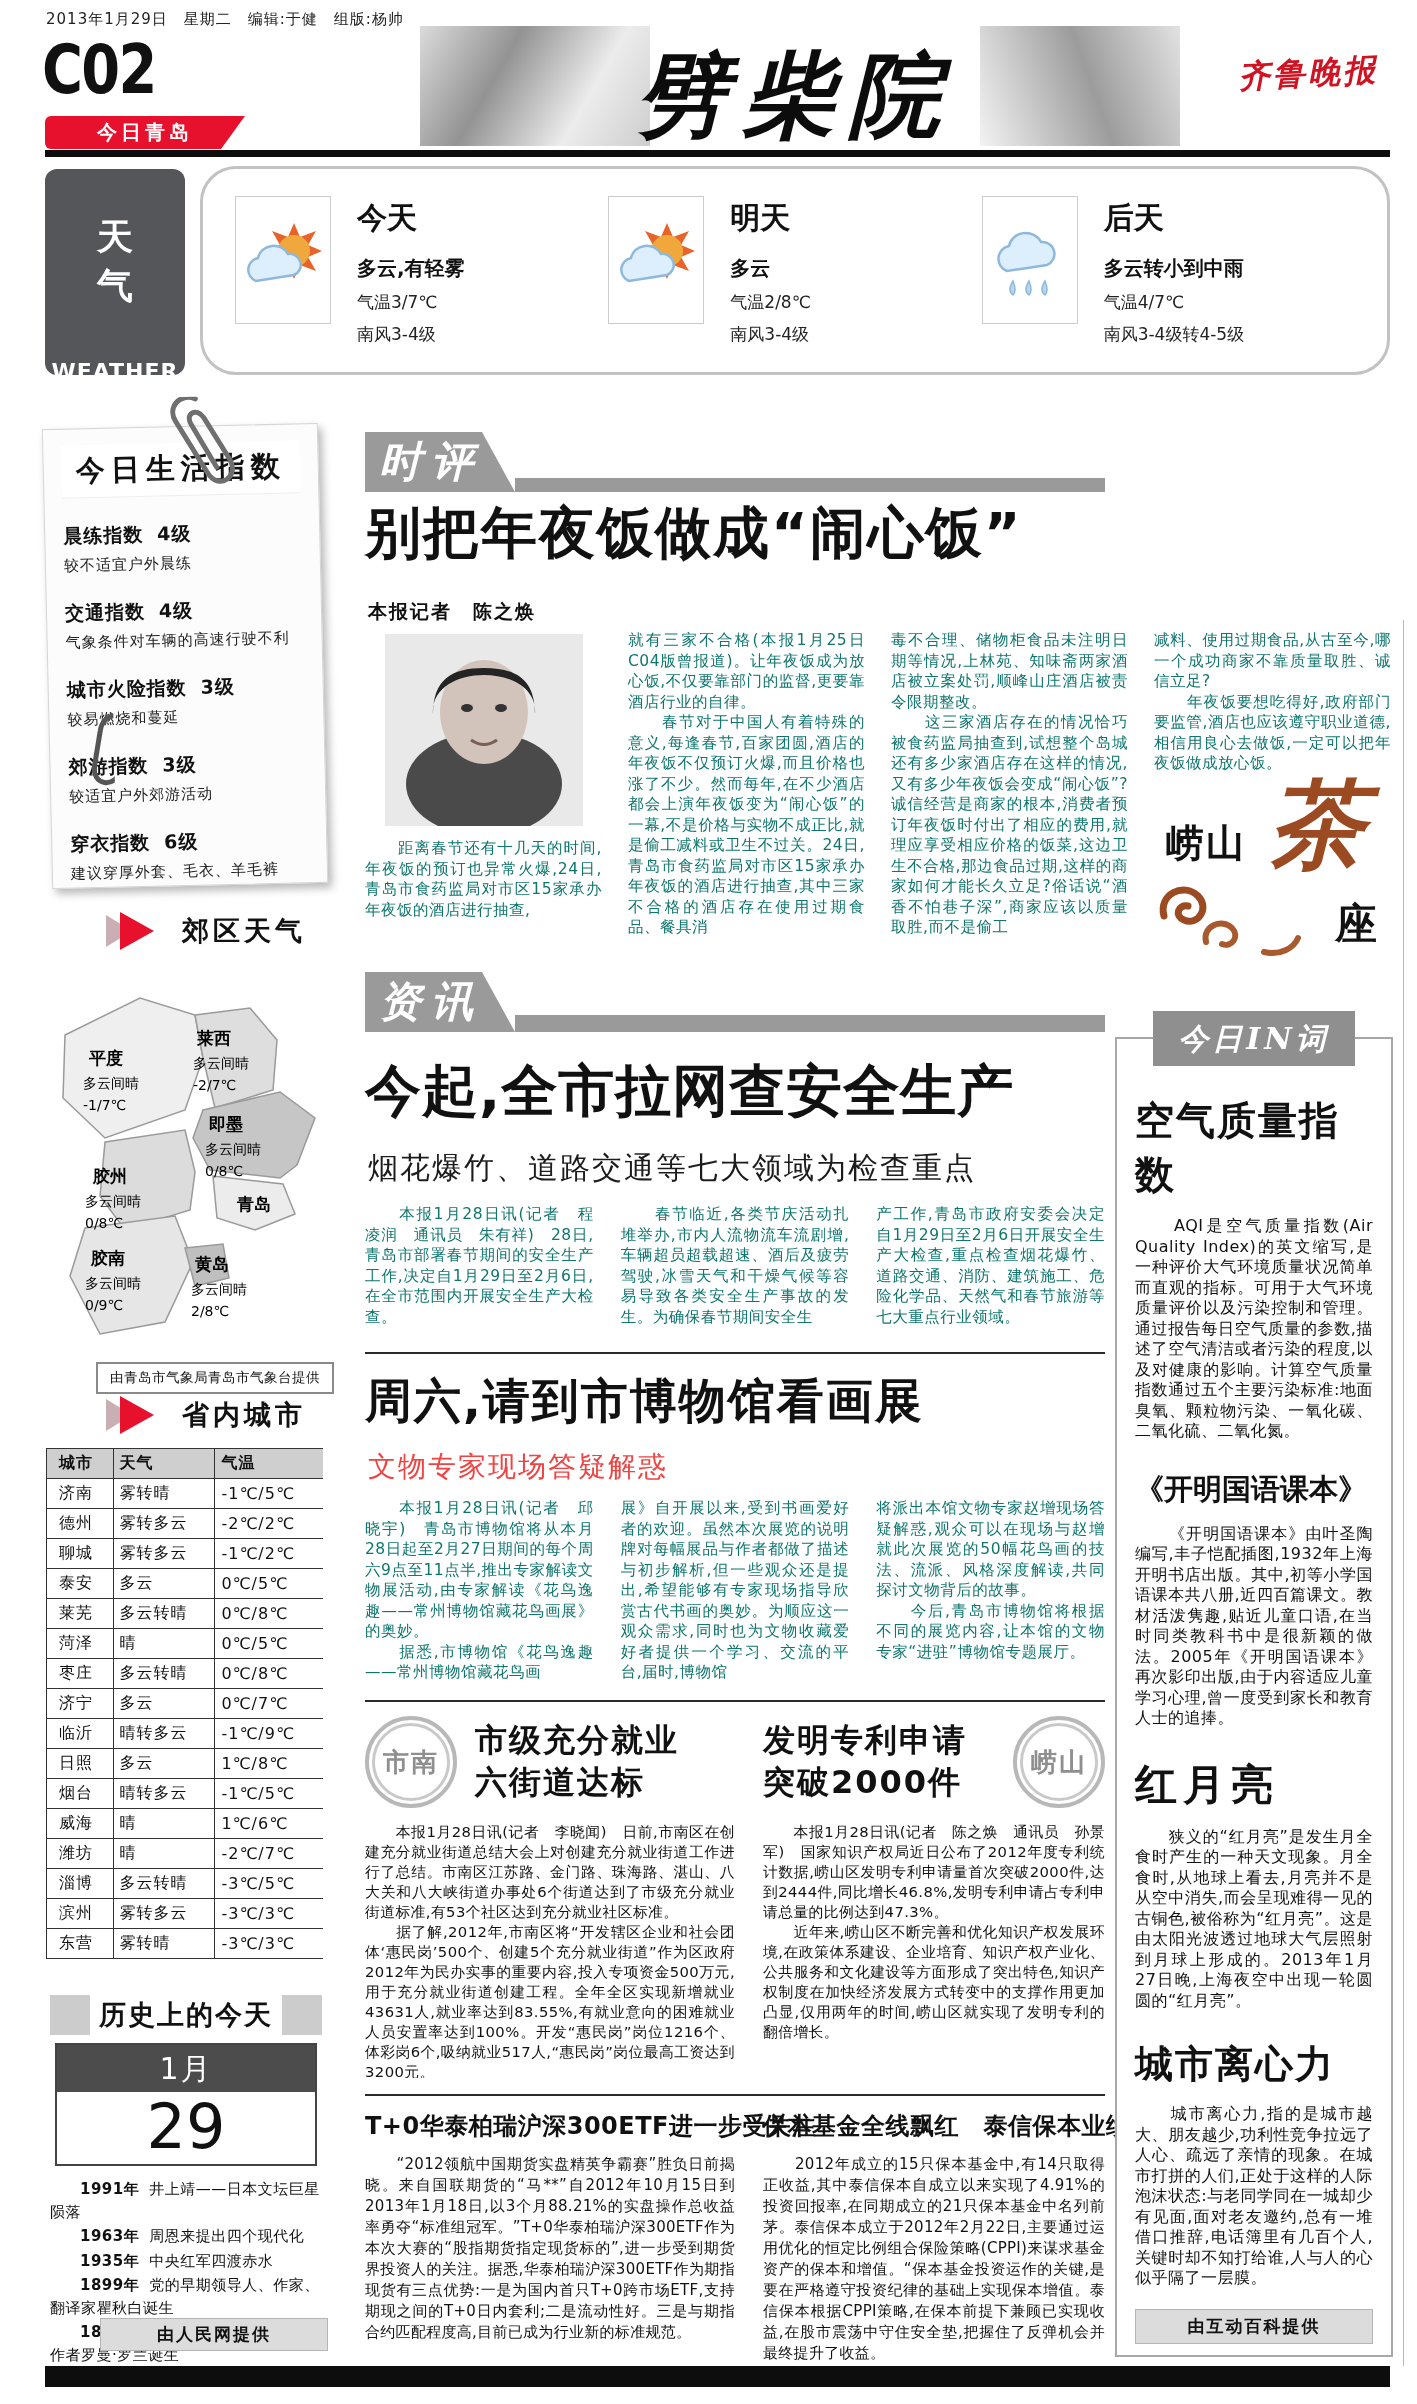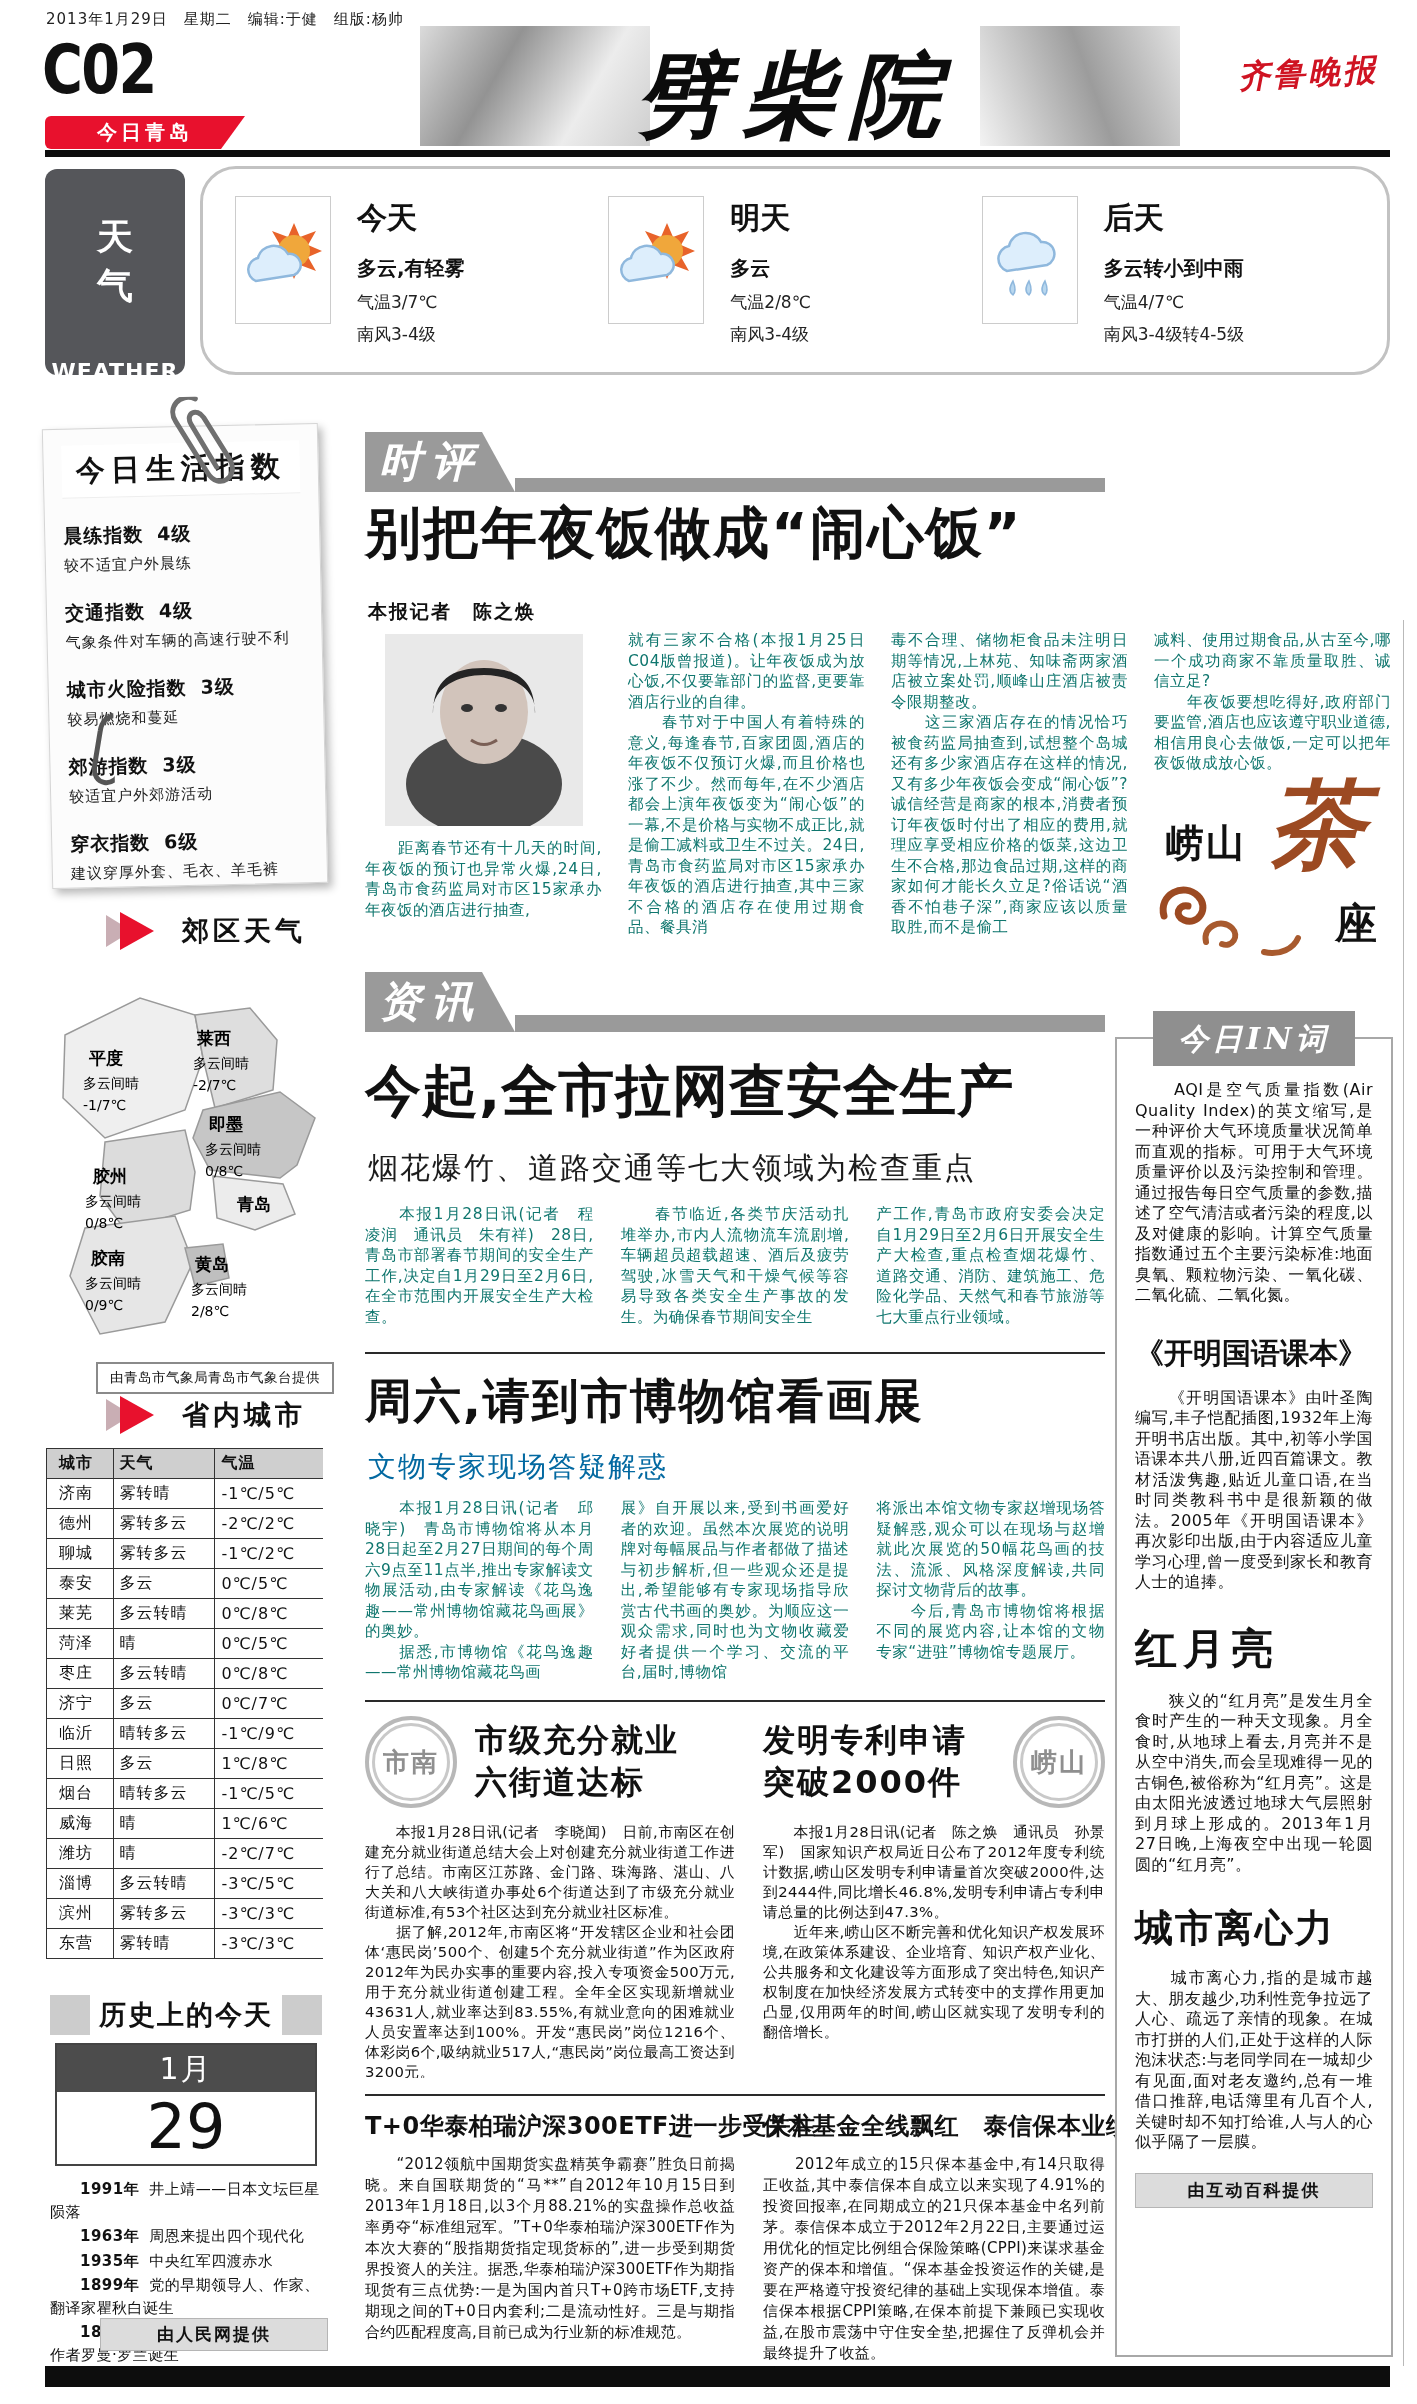--- a/index.html
+++ b/index.html
@@ -83,21 +83,21 @@
 
   .tealogo { position:relative; height:188px; margin-top:4px; }
   .tealogo .laoshan { position:absolute; left:12px; top:40px; font-size:38px; font-weight:900; letter-spacing:2px; }
   .tealogo .cha { position:absolute; right:26px; top:-16px; font-family:"DejaVu Serif", serif; font-style:italic; font-weight:900; font-size:96px; color:#9c4a22; }
   .tealogo .zuo { position:absolute; right:14px; top:118px; font-size:42px; font-weight:900; }
   .tealogo svg { position:absolute; left:0; top:78px; }
 
   .headline2 { position:absolute; left:365px; top:1054px; font-size:56px; font-weight:900; letter-spacing:1px; white-space:nowrap; }
   .subhead2 { position:absolute; left:368px; top:1148px; font-size:30px; font-weight:500; color:#1c1c1c; letter-spacing:2px; }
   .headline3 { position:absolute; left:365px; top:1370px; font-size:47px; font-weight:900; letter-spacing:2px; white-space:nowrap; }
-  .subhead3 { position:absolute; left:368px; top:1448px; font-size:28px; font-weight:500; color:#0369a1; letter-spacing:2px; }
+  .subhead3 { position:absolute; left:368px; top:1448px; font-size:28px; font-weight:500; color:#ef4444; letter-spacing:2px; }
 
   .hr { position:absolute; left:365px; width:740px; border-top:2px solid #2a2a2a; }
 
   .circle-badge { width:92px; height:92px; border-radius:50%; border:4px solid #b8b8b8; display:flex; align-items:center; justify-content:center; position:relative; flex:0 0 auto; }
   .circle-badge::after { content:""; position:absolute; inset:3px; border:3px solid #c9c9c9; border-radius:50%; }
   .circle-badge span { font-size:26px; font-weight:900; color:#8f8f8f; letter-spacing:2px; }
 
   .halfart { position:absolute; }
   .jobs { left:365px; top:1716px; width:370px; }
   .patent { left:763px; top:1716px; width:342px; }
@@ -488,20 +488,21 @@
     <div class="fin-title">T+0华泰柏瑞沪深300ETF进一步受关注</div>
     <div class="fin-body">　　“2012领航中国期货实盘精英争霸赛”胜负日前揭晓。来自国联期货的“马**”自2012年10月15日到2013年1月18日,以3个月88.21%的实盘操作总收益率勇夺“标准组冠军。”T+0华泰柏瑞沪深300ETF作为本次大赛的“股指期货指定现货标的”,进一步受到期货界投资人的关注。据悉,华泰柏瑞沪深300ETF作为期指现货有三点优势:一是为国内首只T+0跨市场ETF,支持期现之间的T+0日内套利;二是流动性好。三是与期指合约匹配程度高,目前已成为行业新的标准规范。</div>
   </div>
   <div class="fin fund">
     <div class="fin-title">保本基金全线飘红　泰信保本业绩夺魁</div>
     <div class="fin-body">　　2012年成立的15只保本基金中,有14只取得正收益,其中泰信保本自成立以来实现了4.91%的投资回报率,在同期成立的21只保本基金中名列前茅。泰信保本成立于2012年2月22日,主要通过运用优化的恒定比例组合保险策略(CPPI)来谋求基金资产的保本和增值。“保本基金投资运作的关键,是要在严格遵守投资纪律的基础上实现保本增值。泰信保本根据CPPI策略,在保本前提下兼顾已实现收益,在股市震荡中守住安全垫,把握住了反弹机会并最终提升了收益。</div>
   </div>
 
   <div class="inword">
     <div class="inword-header">今日IN词</div>
+    <div class="iw-title t1">空气质量指数</div>
     <div class="iw-body">　　AQI是空气质量指数(Air Quality Index)的英文缩写,是一种评价大气环境质量状况简单而直观的指标。可用于大气环境质量评价以及污染控制和管理。通过报告每日空气质量的参数,描述了空气清洁或者污染的程度,以及对健康的影响。计算空气质量指数通过五个主要污染标准:地面臭氧、颗粒物污染、一氧化碳、二氧化硫、二氧化氮。</div>
     <div class="iw-title t2">《开明国语课本》</div>
     <div class="iw-body">　　《开明国语课本》由叶圣陶编写,丰子恺配插图,1932年上海开明书店出版。其中,初等小学国语课本共八册,近四百篇课文。教材活泼隽趣,贴近儿童口语,在当时同类教科书中是很新颖的做法。2005年《开明国语课本》再次影印出版,由于内容适应儿童学习心理,曾一度受到家长和教育人士的追捧。</div>
     <div class="iw-title t3">红月亮</div>
     <div class="iw-body">　　狭义的“红月亮”是发生月全食时产生的一种天文现象。月全食时,从地球上看去,月亮并不是从空中消失,而会呈现难得一见的古铜色,被俗称为“红月亮”。这是由太阳光波透过地球大气层照射到月球上形成的。2013年1月27日晚,上海夜空中出现一轮圆圆的“红月亮”。</div>
     <div class="iw-title t4">城市离心力</div>
     <div class="iw-body">　　城市离心力,指的是城市越大、朋友越少,功利性竞争拉远了人心、疏远了亲情的现象。在城市打拼的人们,正处于这样的人际泡沫状态:与老同学同在一城却少有见面,面对老友邀约,总有一堆借口推辞,电话簿里有几百个人,关键时却不知打给谁,人与人的心似乎隔了一层膜。</div>
     <div class="iw-source">由互动百科提供</div>
   </div>
 

